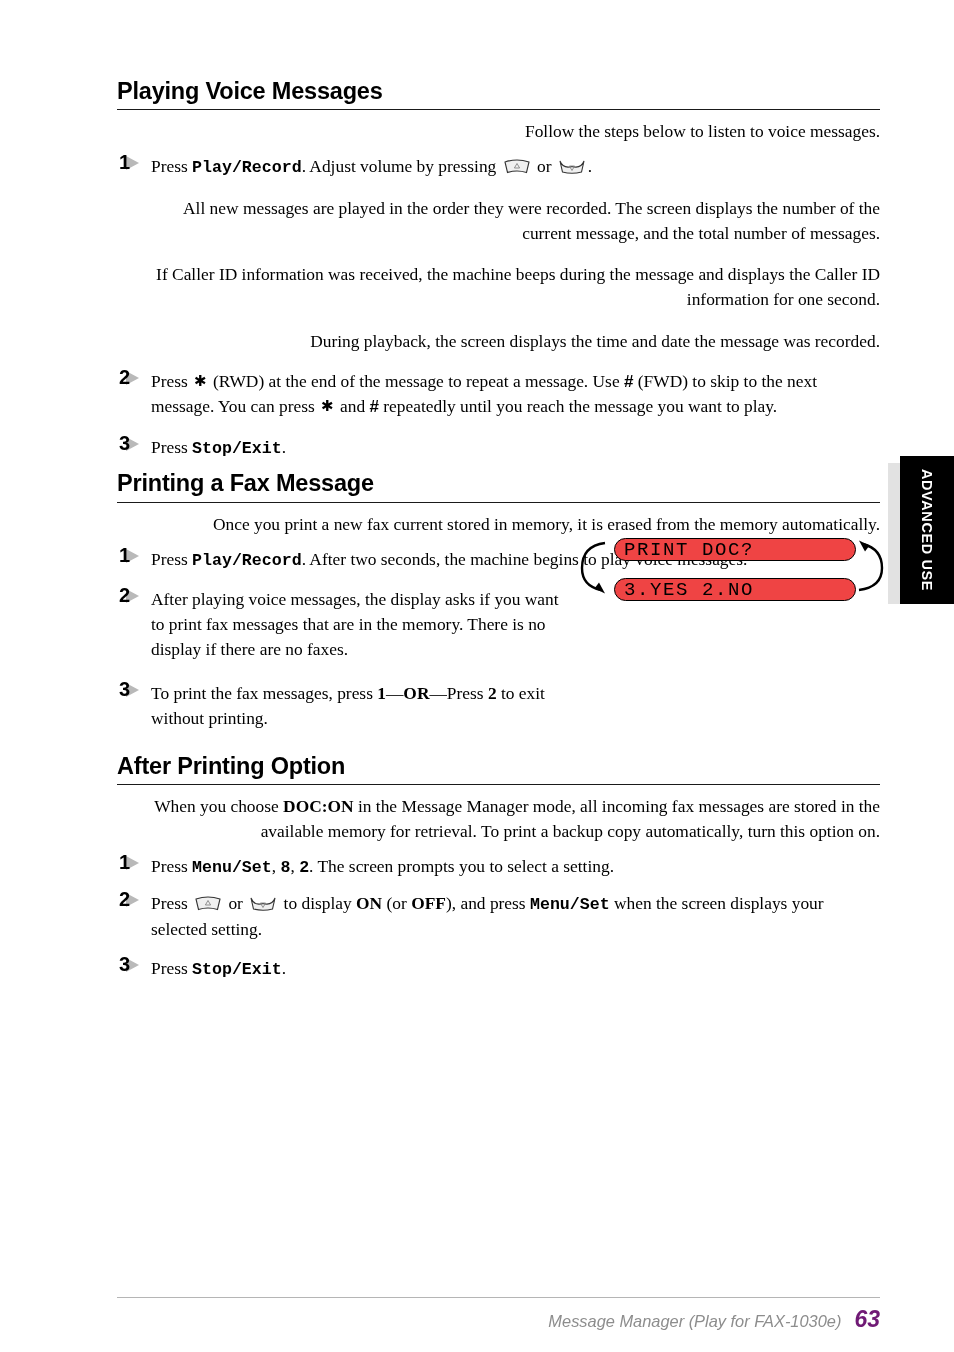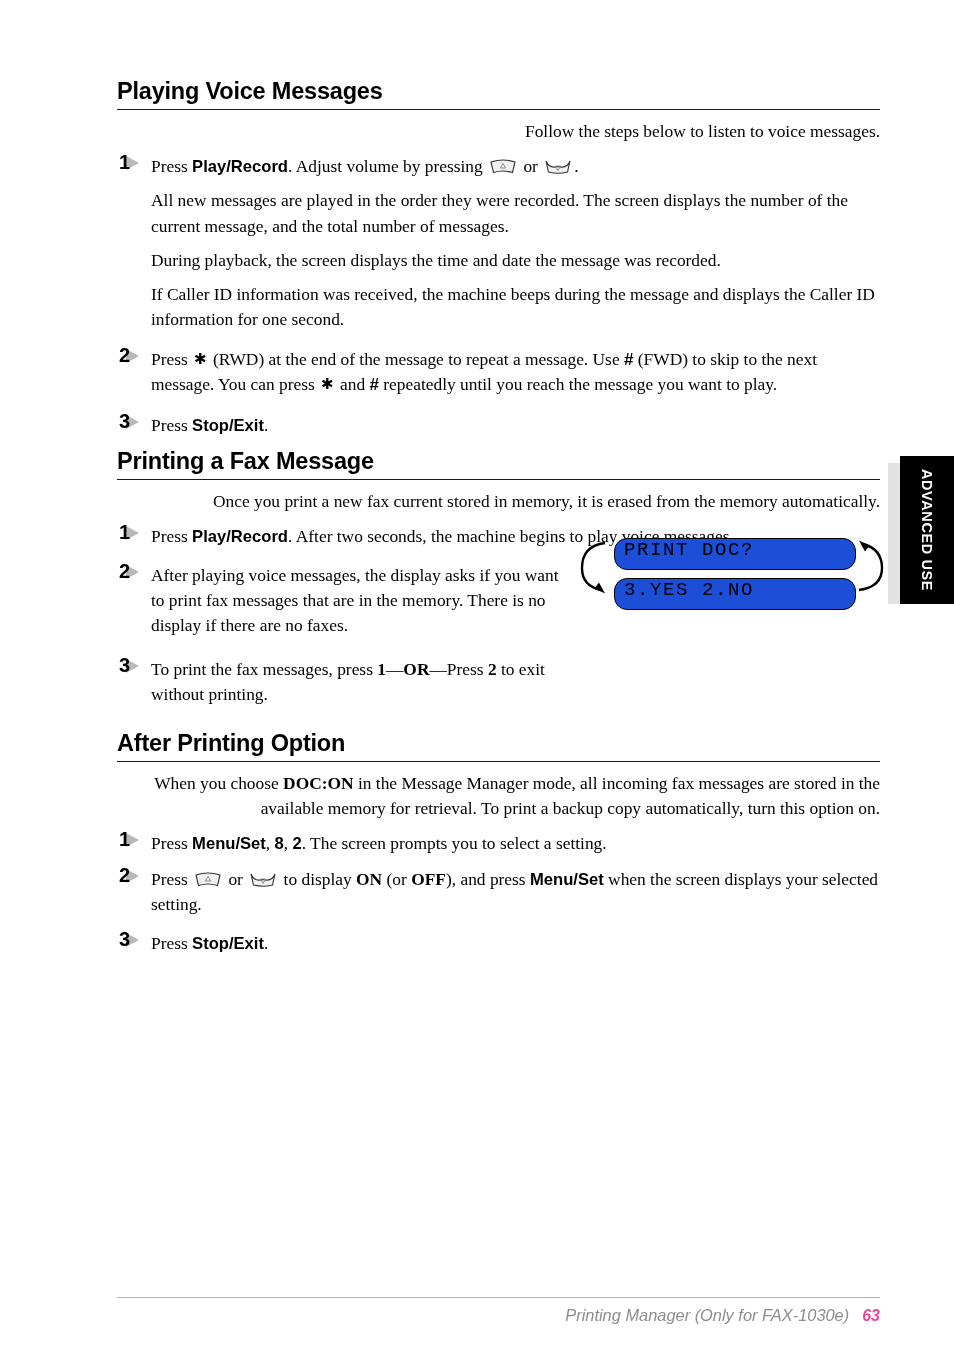--- a/index.html
+++ b/index.html
@@ -93,28 +93,28 @@
     border-top: 7px solid transparent;
     border-bottom: 7px solid transparent;
     border-left: 13px solid #b9b9b9;
     z-index: 1;
   }
   .step-text {
     font-size: 17.4px;
     line-height: 1.44;
   }
   .step-text p { margin: 0; }
-  .step-text p + p { margin-top: 9px; }
+  .step-text p + p { margin-top: 16px; text-align: right; }
 
   
   .step-text.narrow { width: 425px; }
 
   b, strong { font-weight: bold; }
   .b-sans {
-    font-family: Liberation Sans, sans-serif;
+    font-family: Liberation Mono, monospace;
     font-weight: bold;
     font-size: 16.6px;
   }
   .b-serif { font-weight: bold; }
 
   
   .keybtn {
     display: inline-block;
     width: 30px;
     height: 17px;
@@ -142,24 +142,24 @@
     position: absolute;
     left: 566px;
     top: 514px;
     width: 320px;
     height: 80px;
   }
   .lcd-box {
     position: absolute;
     left: 48px;
     width: 242px;
-    height: 32px;
+    height: 23px;
     border: 1.6px solid #000;
     border-radius: 13px;
-    background: #1d4ed8;
+    background: #ef4444;
     box-sizing: border-box;
   }
   .lcd-box.top { top: 8px; }
   .lcd-box.bottom { top: 48px; }
   .lcd-text {
     font-family: "Liberation Mono", "DejaVu Sans Mono", monospace;
     font-size: 19px;
     letter-spacing: 1.6px;
     line-height: 22px;
     padding-left: 9px;
@@ -227,22 +227,22 @@
   .footer-note {
     font-family: "Liberation Sans", "DejaVu Sans", sans-serif;
     font-style: italic;
     font-size: 16.4px;
     color: #8d8d8d;
   }
   .footer-page {
     font-family: "Liberation Sans", "DejaVu Sans", sans-serif;
     font-weight: bold;
     font-style: italic;
-    font-size: 16px;
-    color: #ec4899;
+    font-size: 23px;
+    color: #701a75;
     margin-left: 13px;
   }
 </style>
 </head>
 <body>
 
 <div class="page">
 
   <div class="content">
 
@@ -260,22 +260,22 @@
           </span>
           <div class="step-text">
             <p>Press <span class="b-sans">Play/Record</span>. Adjust volume by pressing <span class="keybtn"><svg width="30" height="17" viewBox="0 0 30 17">
                     <path d="M3 4 Q15 0 27 4 L24.5 14.5 Q15 11.5 5.5 14.5 Z" fill="#f0f0f0" stroke="#333" stroke-width="1.1"></path>
                     <path d="M15 5.5 L12.4 10 L17.6 10 Z" fill="none" stroke="#777" stroke-width="0.8"></path>
                   </svg></span> or <span class="keybtn"><svg width="30" height="17" viewBox="0 0 30 17">
                     <path d="M3 3 Q6 11 15 8.5 Q24 11 27 3 L24.5 14 Q15 16.5 5.5 14 Z" fill="#f0f0f0" stroke="#333" stroke-width="1.1"></path>
                     <path d="M15 12.5 L12.4 8 L17.6 8 Z" fill="none" stroke="#777" stroke-width="0.8"></path>
                   </svg></span>.</p>
             <p>All new messages are played in the order they were recorded. The screen displays the number of the current message, and the total number of messages.</p>
+            <p>If Caller ID information was received, the machine beeps during the message and displays the Caller ID information for one second.</p>
             <p>During playback, the screen displays the time and date the message was recorded.</p>
-            <p>If Caller ID information was received, the machine beeps during the message and displays the Caller ID information for one second.</p>
           </div>
         </div>
 
         <div class="step" style="margin-top:15px;">
           <span class="step-marker">
             <span class="tri"></span>
             <span class="num">2</span>
           </span>
           <div class="step-text">
             <p>Press <span class="starsym">✱</span> (RWD) at the end of the message to repeat a message. Use <span class="hashsym">#</span> (FWD) to skip to the next message. You can press <span class="starsym">✱</span> and <span class="hashsym">#</span> repeatedly until you reach the message you want to play.</p>
@@ -404,18 +404,18 @@
   </div>
 
   <div class="side-tab-shadow"></div>
   <div class="side-tab">
     <div class="side-tab-label">ADVANCED USE</div>
   </div>
 
   <div class="footer">
     <hr class="footer-rule">
     <div class="footer-row">
-      <span class="footer-note">Printing Manager (Only for FAX-1030e)</span>
+      <span class="footer-note">Message Manager (Play for FAX-1030e)</span>
       <span class="footer-page">63</span>
     </div>
   </div>
 
 </div>
 
 </body></html>

